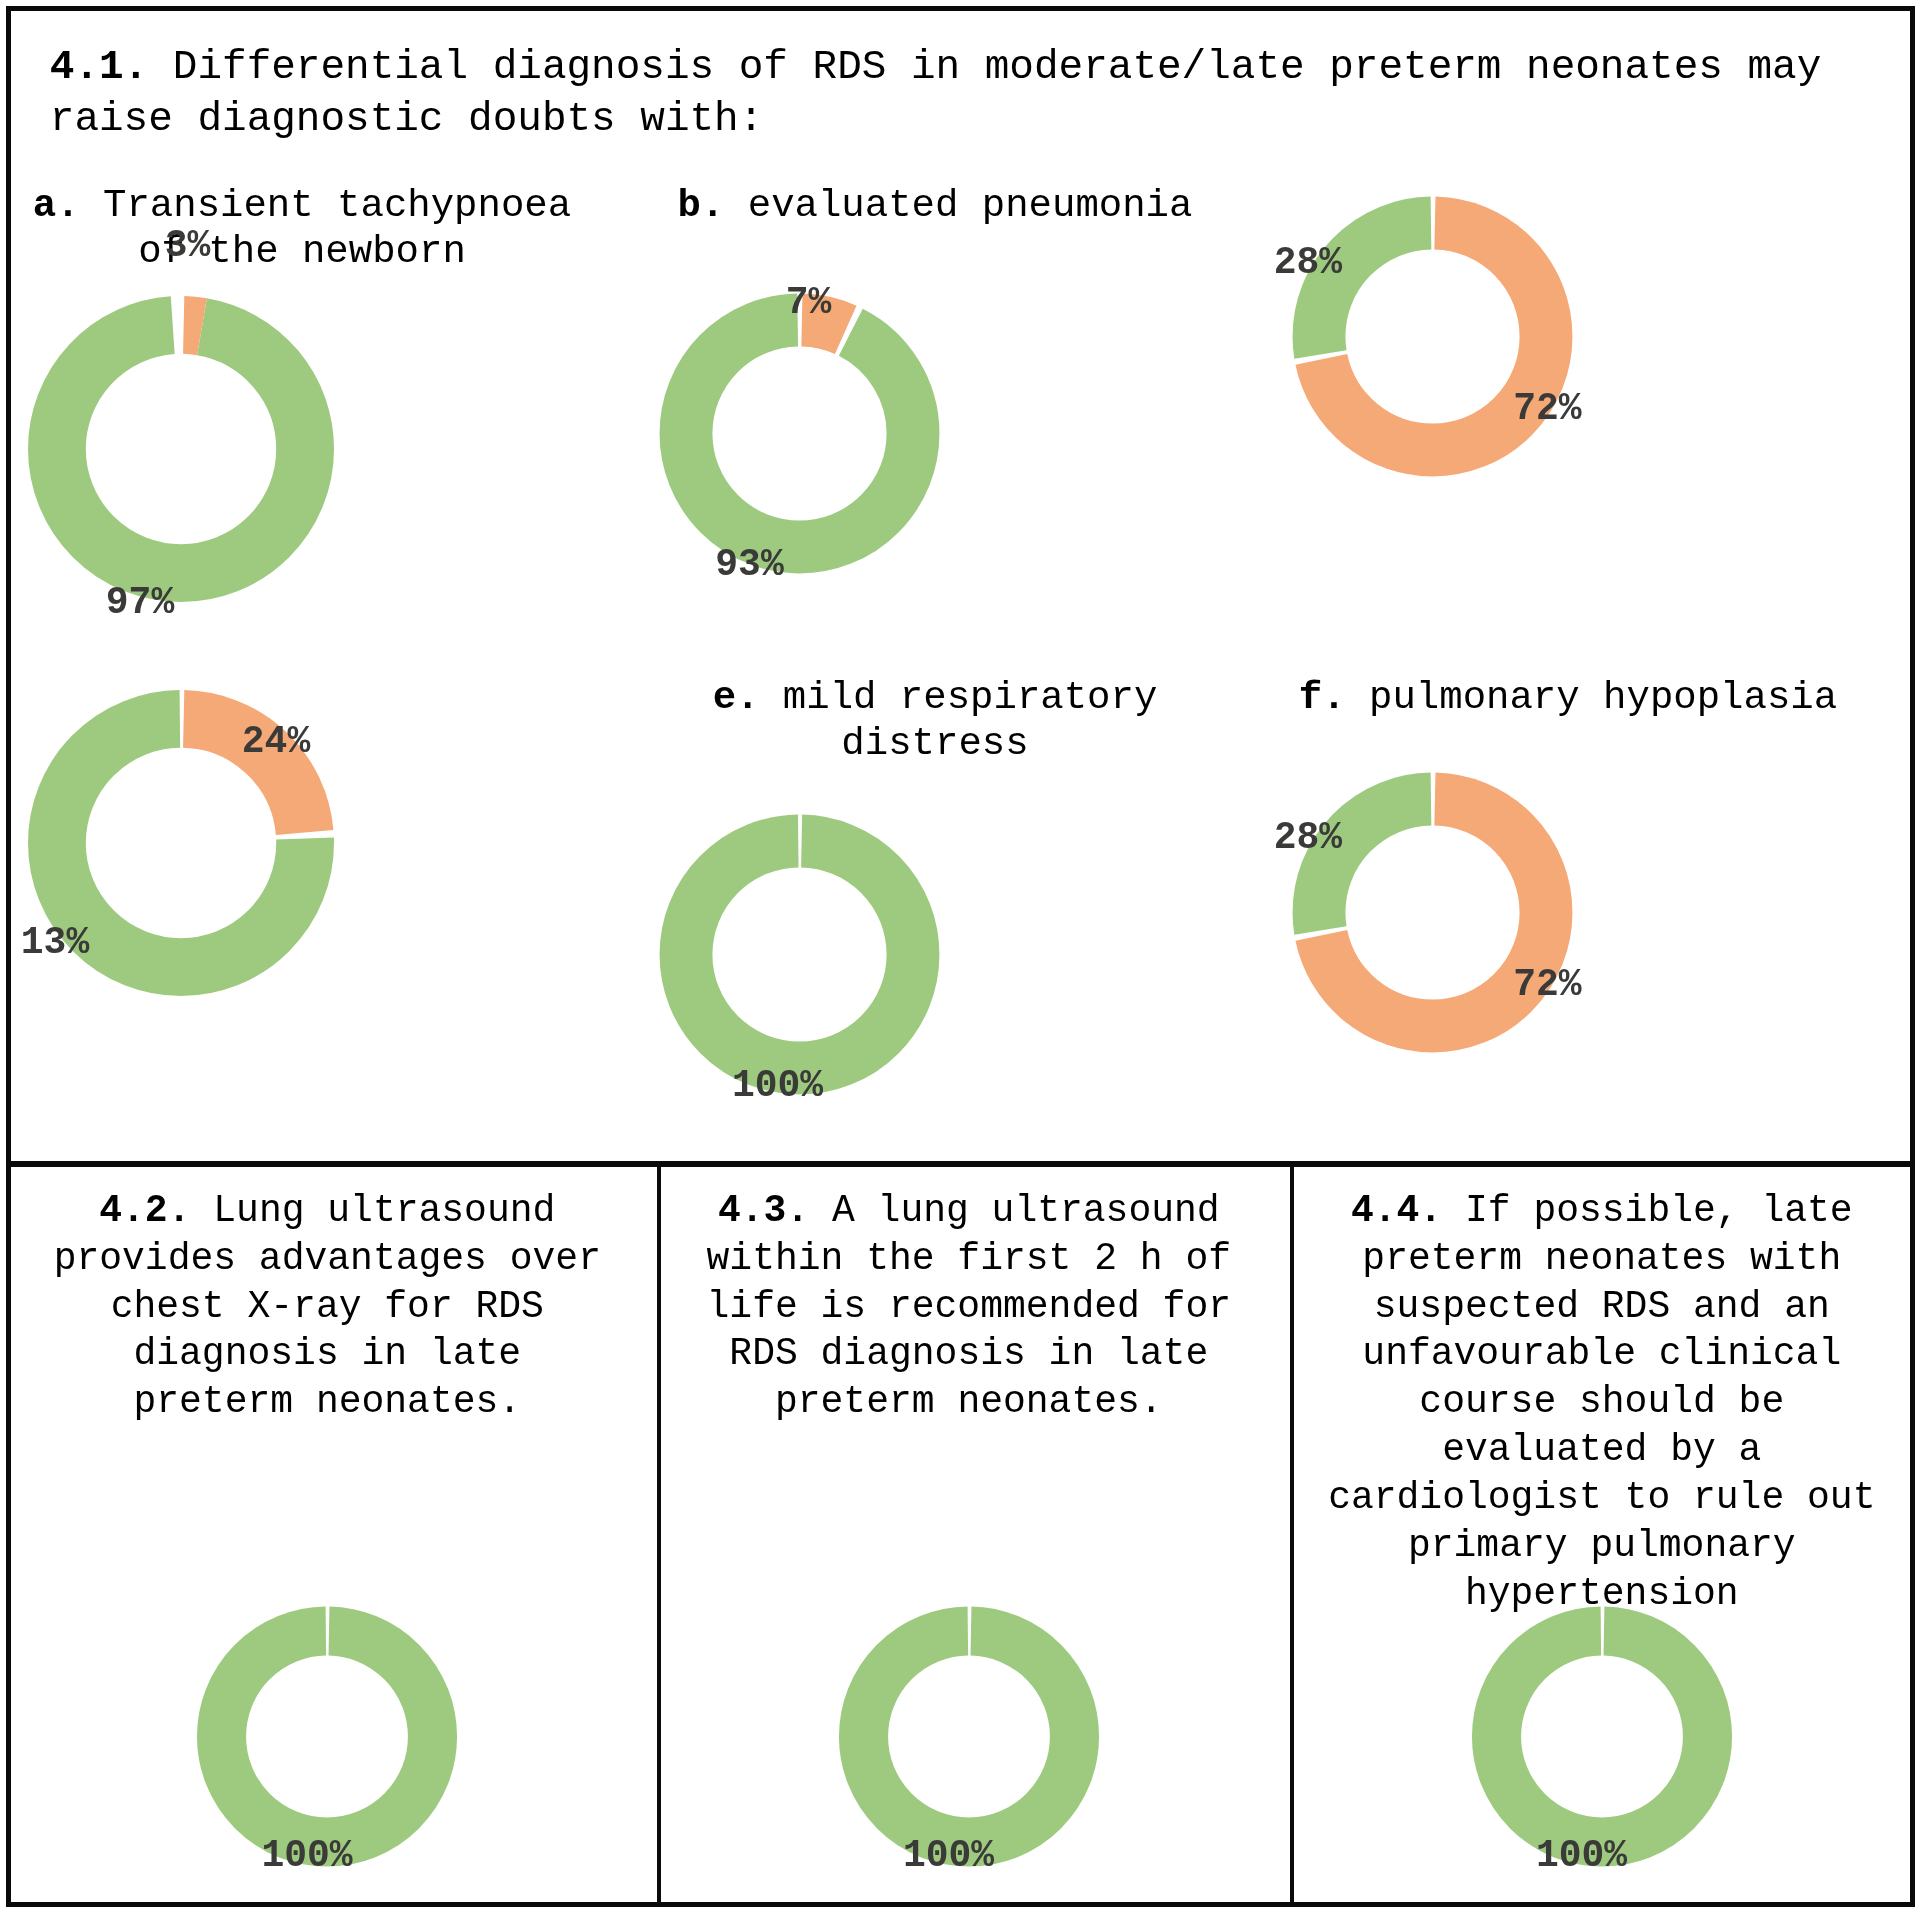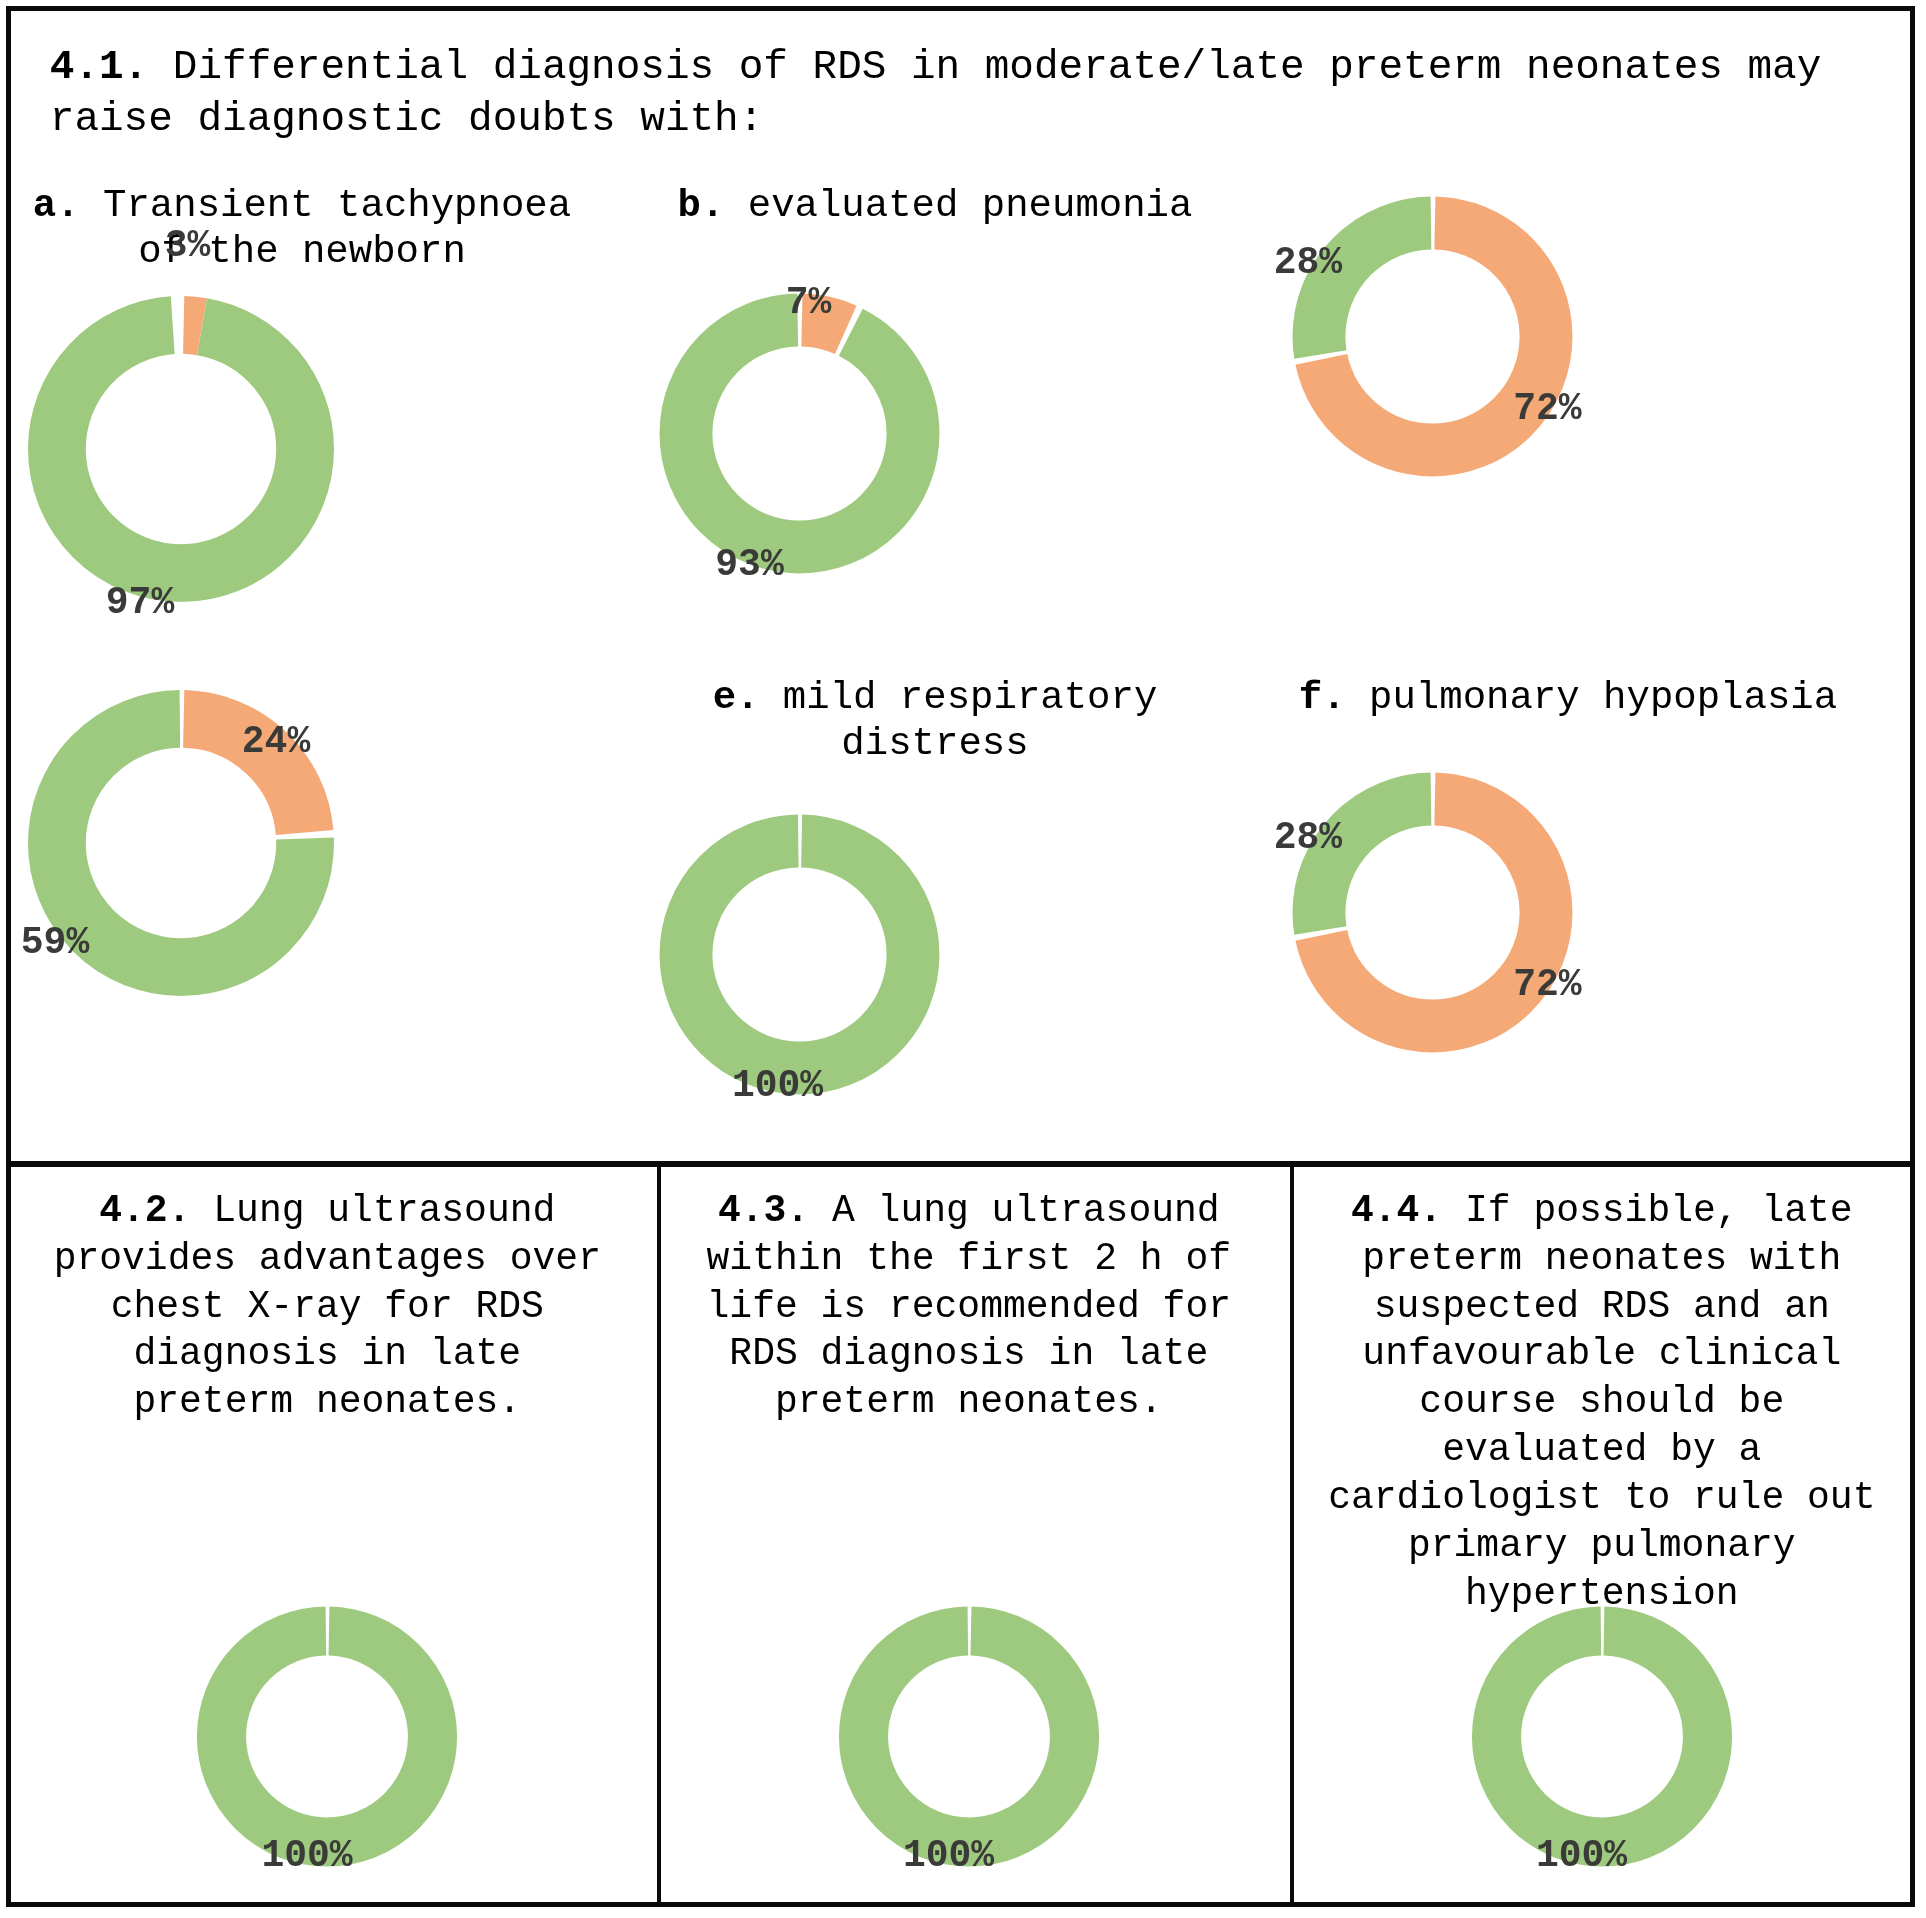--- a/index.html
+++ b/index.html
@@ -197,21 +197,21 @@
       </div>
 
       <div class="cellchart">
         <div class="donut-wrap">
           <svg viewBox="0 0 100 100">
 
             <circle cx="50" cy="50" r="36.5" fill="none" stroke="#F4A977" stroke-width="17" stroke-dasharray="53.4 175.9" stroke-dashoffset="-0.8" transform="rotate(-90 50 50)"></circle>
             <circle cx="50" cy="50" r="36.5" fill="none" stroke="#9ECA7F" stroke-width="17" stroke-dasharray="172.9 56.5" stroke-dashoffset="-56.0" transform="rotate(-90 50 50)"></circle>
           </svg>
           <div class="pct" style="left:78%; top:20%;">24%</div>
-          <div class="pct" style="left:13%; top:79%;">59%</div>
+          <div class="pct" style="left:13%; top:79%;">13%</div>
         </div>
       </div>
 
       <div class="cellchart">
         <div class="chart-title">
           <span class="lbl">e.</span>
           <span>mild respiratory distress</span>
         </div>
         <div class="donut-wrap small" style="margin-top:32px;">
           <svg viewBox="0 0 100 100">

